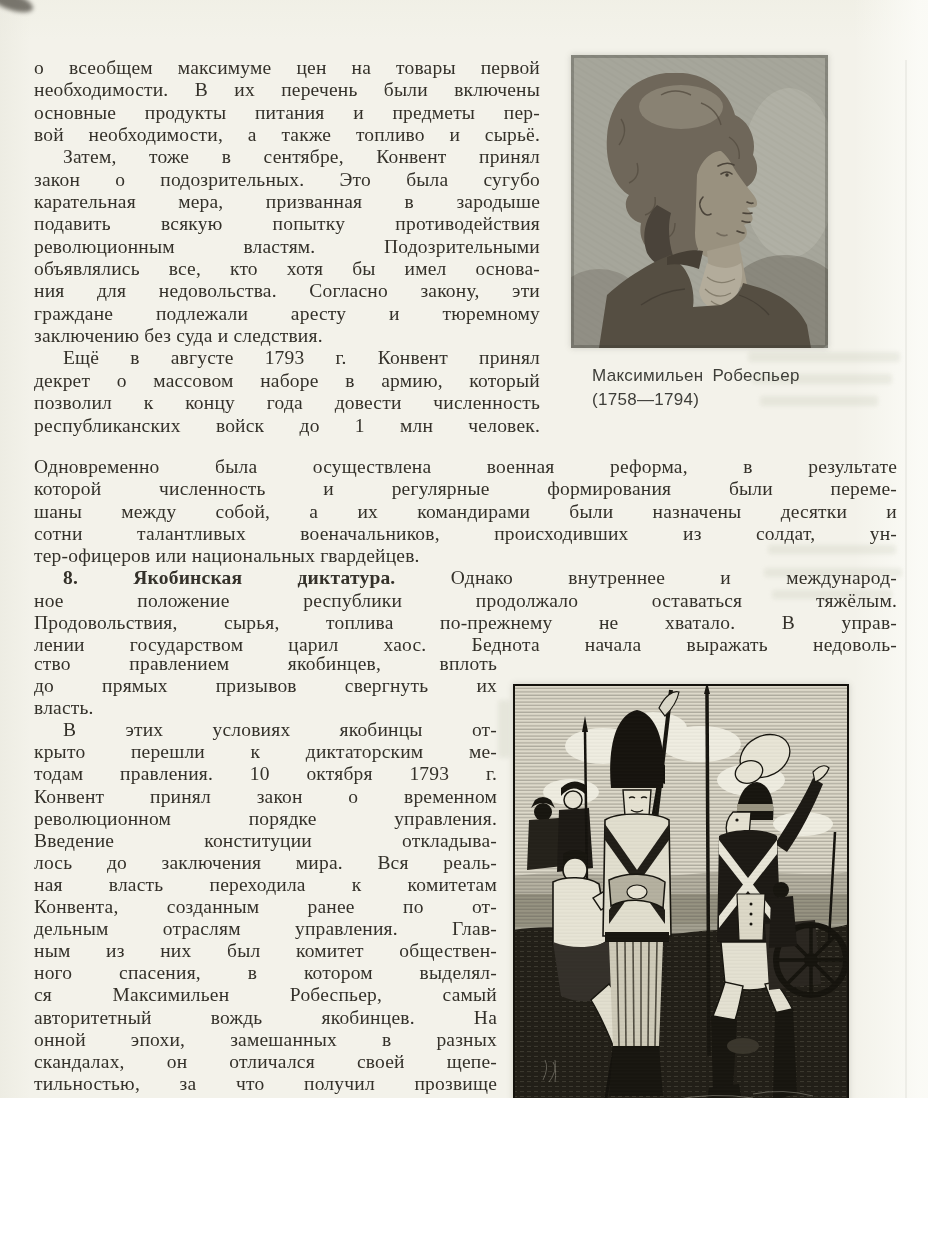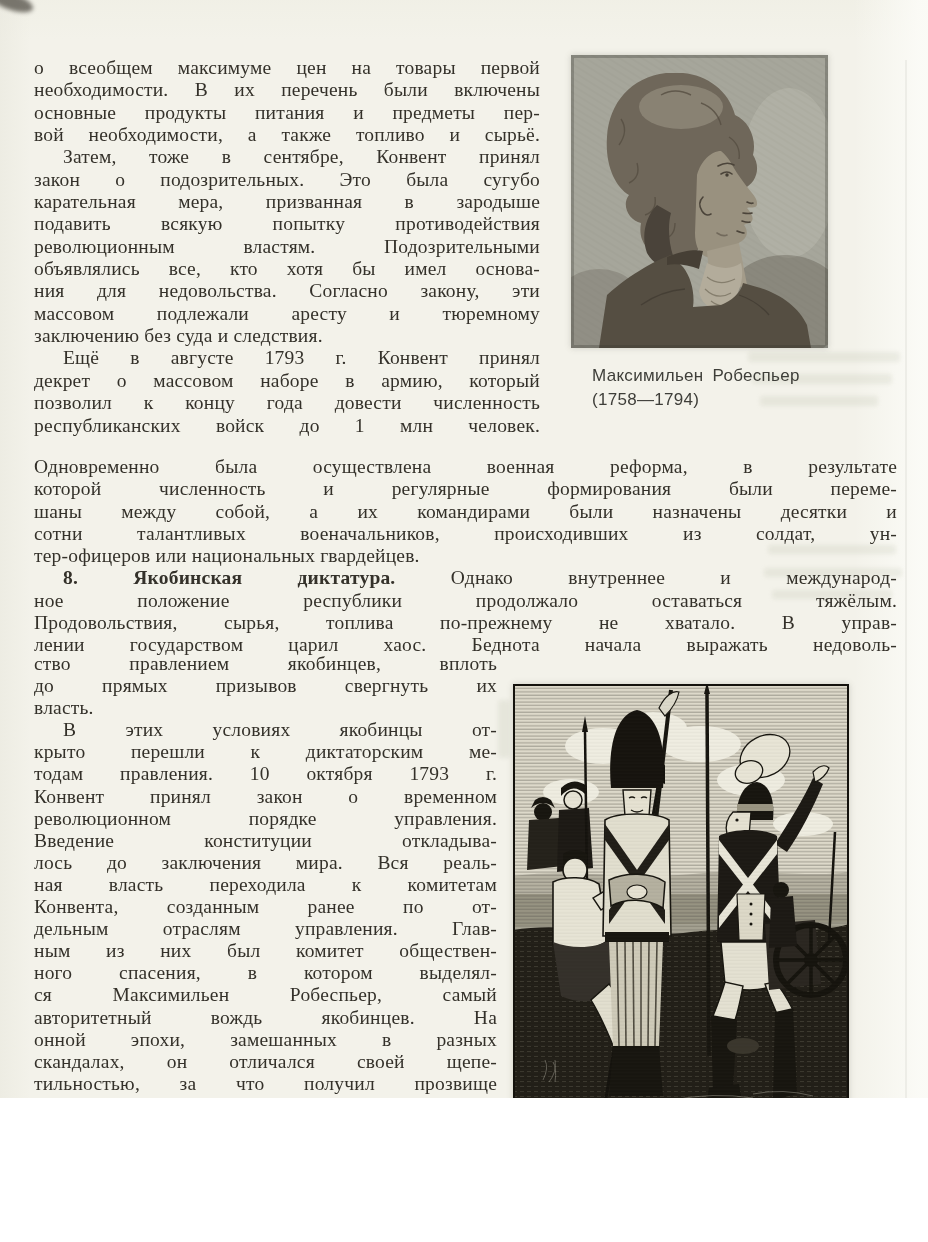--- a/index.html
+++ b/index.html
@@ -71,21 +71,21 @@
       <div class="tline"><span>необходимости. В их перечень были включены</span></div>
       <div class="tline"><span>основные продукты питания и предметы пер-</span></div>
       <div class="tline"><span>вой необходимости, а также топливо и сырьё.</span></div>
       <div class="tline indent"><span>Затем, тоже в сентябре, Конвент принял</span></div>
       <div class="tline"><span>закон о подозрительных. Это была сугубо</span></div>
       <div class="tline"><span>карательная мера, призванная в зародыше</span></div>
       <div class="tline"><span>подавить всякую попытку противодействия</span></div>
       <div class="tline"><span>революционным властям. Подозрительными</span></div>
       <div class="tline"><span>объявлялись все, кто хотя бы имел основа-</span></div>
       <div class="tline"><span>ния для недовольства. Согласно закону, эти</span></div>
-      <div class="tline"><span>массовом подлежали аресту и тюремному</span></div>
+      <div class="tline"><span>граждане подлежали аресту и тюремному</span></div>
       <div class="tline endline"><span>заключению без суда и следствия.</span></div>
       <div class="tline indent"><span>Ещё в августе 1793 г. Конвент принял</span></div>
       <div class="tline"><span>декрет о массовом наборе в армию, который</span></div>
       <div class="tline"><span>позволил к концу года довести численность</span></div>
       <div class="tline"><span>республиканских войск до 1 млн человек.</span></div>
     </div>
   <div class="textblock" id="block-full-width">
       <div class="tline"><span>Одновременно была осуществлена военная реформа, в результате</span></div>
       <div class="tline"><span>которой численность и регулярные формирования были переме-</span></div>
       <div class="tline"><span>шаны между собой, а их командирами были назначены десятки и</span></div>

